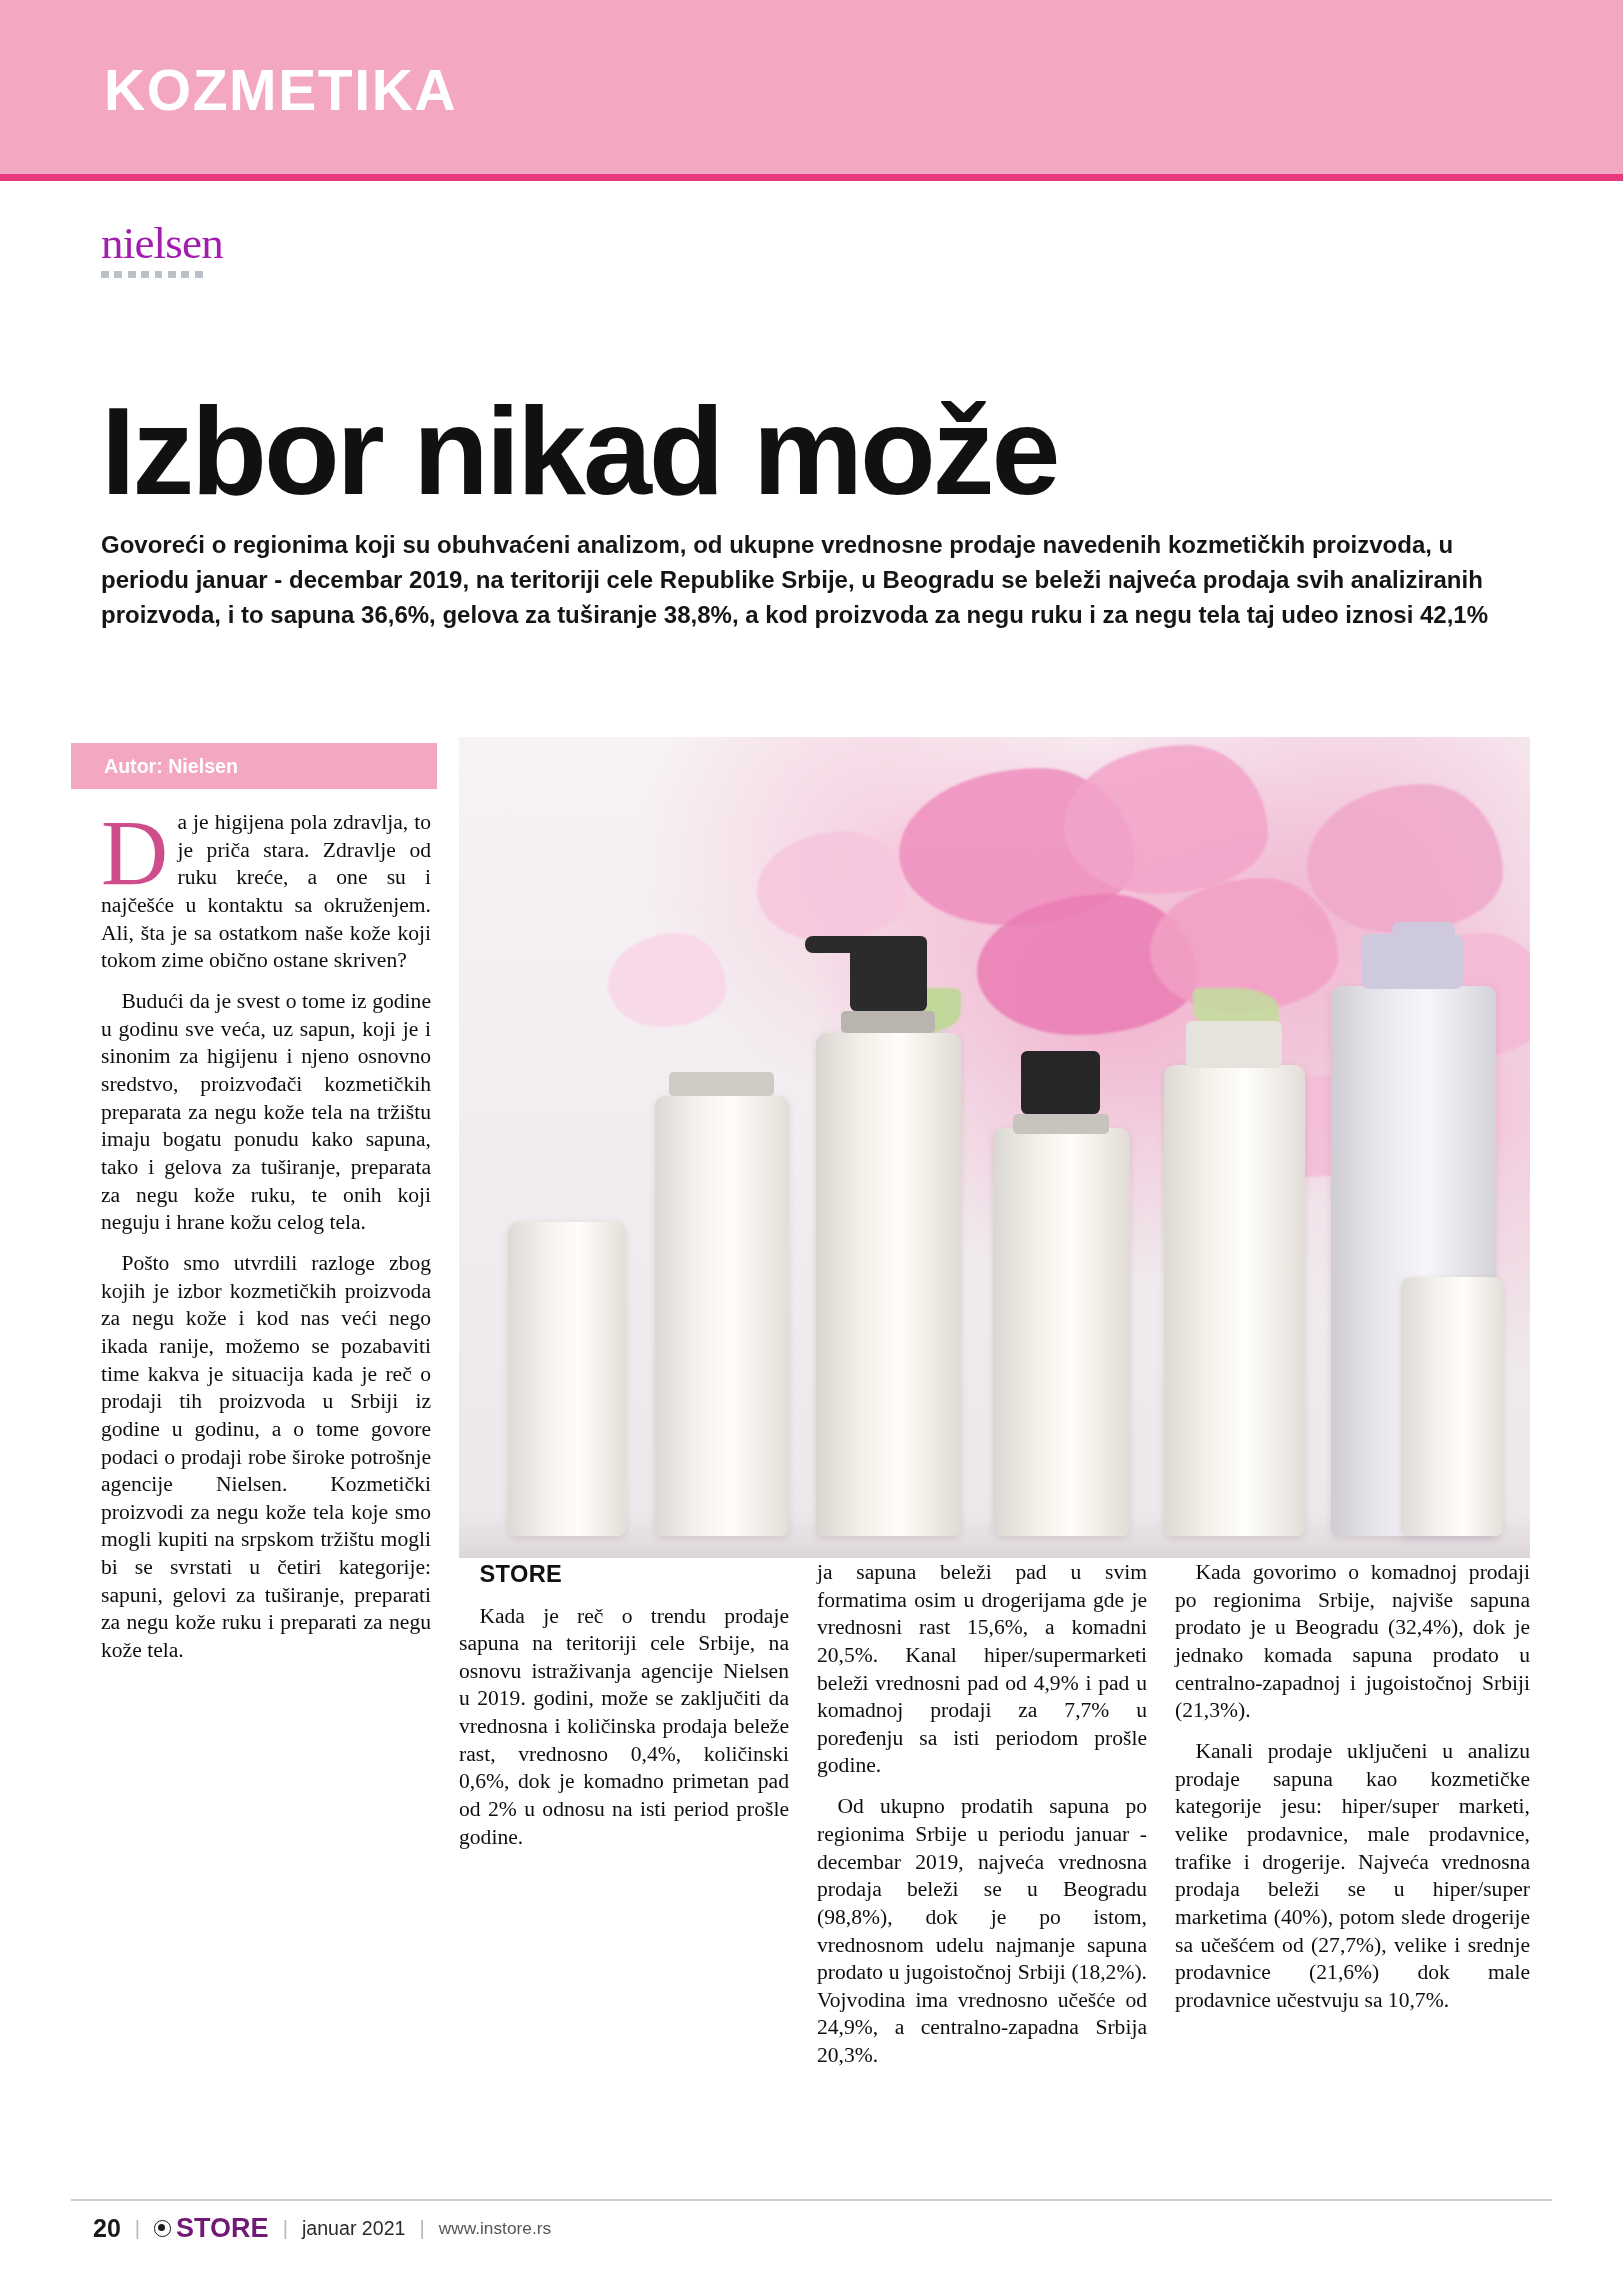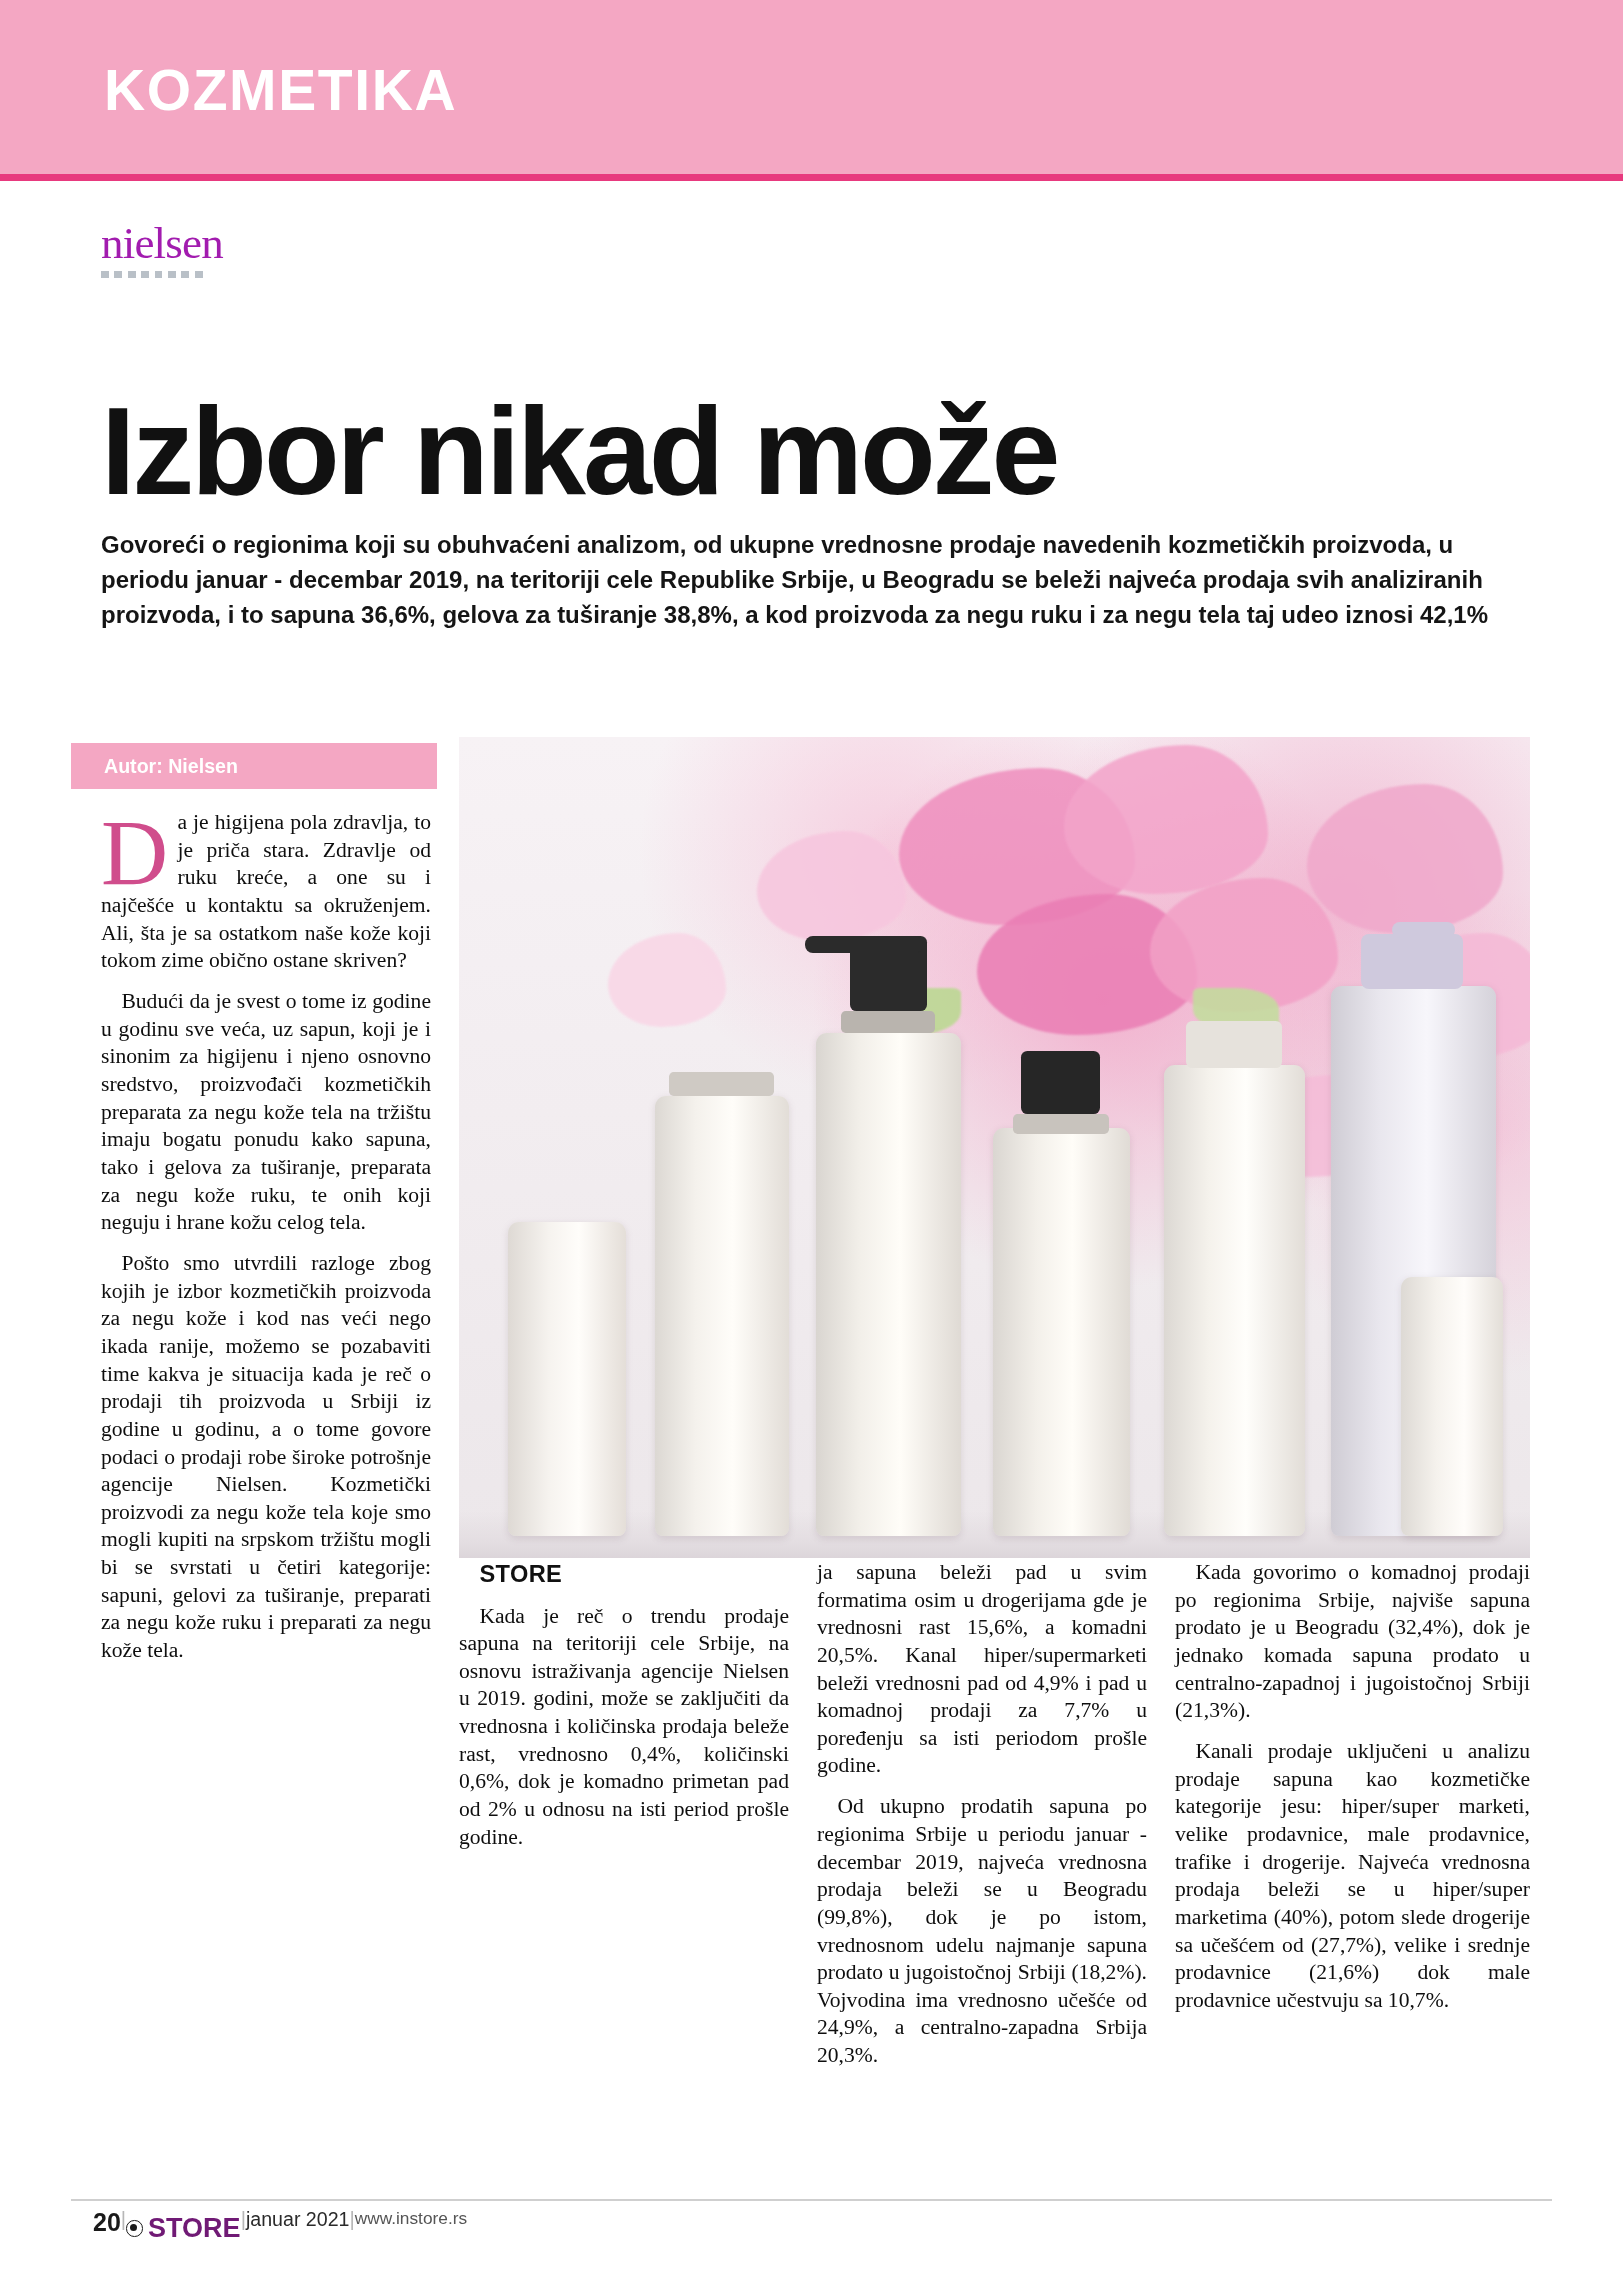--- a/index.html
+++ b/index.html
@@ -195,20 +195,22 @@
     left: 71px; top: 2199px;
     width: 1481px; height: 1.6px;
     background: #cfcfcf;
   }
   .footer {
     position: absolute;
     left: 93px;
     top: 2208px;
     height: 41px;
     display: flex;
+    align-items: center;
+    gap: 14px;
     font-family: "Liberation Sans", sans-serif;
     color: #3a3a3a;
   }
   .page-num { font-weight: bold; font-size: 25px; color: #1a1a1a; }
   .footer-sep { color: #b7b7b7; font-size: 20.4px; }
   .footer-logo {
     display: flex; align-items: center; gap: 5.5px;
     font-weight: bold; font-size: 27px; color: #701a75;
   }
   .footer-logo .mark {
@@ -309,21 +311,21 @@
 
 <div class="col body-col-1"></div>
 
 <div class="col body-col-2">
   <p class="subhead">STORE</p>
   <p>Kada je reč o trendu prodaje sapuna na teritoriji cele Srbije, na osnovu istraživanja agencije Nielsen u 2019. godini, može se zaključiti da vrednosna i količinska prodaja beleže rast, vrednosno 0,4%, količinski 0,6%, dok je komadno primetan pad od 2% u odnosu na isti period prošle godine.</p>
 </div>
 
 <div class="col body-col-3">
   <p class="noindent">ja sapuna beleži pad u svim formatima osim u drogerijama gde je vrednosni rast 15,6%, a komadni 20,5%. Kanal hiper/supermarketi  beleži vrednosni pad od 4,9% i pad u komadnoj prodaji za 7,7% u poređenju sa isti periodom prošle godine.</p>
-  <p>Od ukupno prodatih sapuna po regionima Srbije u periodu januar - decembar 2019, najveća vrednosna prodaja beleži se u Beogradu (99,8%), dok je po istom, vrednosnom udelu najmanje sapuna prodato u jugoistočnoj Srbiji (18,2%). Vojvodina ima vrednosno učešće od 24,9%, a centralno-zapadna Srbija 20,3%.</p>
+  <p>Od ukupno prodatih sapuna po regionima Srbije u periodu januar - decembar 2019, najveća vrednosna prodaja beleži se u Beogradu (98,8%), dok je po istom, vrednosnom udelu najmanje sapuna prodato u jugoistočnoj Srbiji (18,2%). Vojvodina ima vrednosno učešće od 24,9%, a centralno-zapadna Srbija 20,3%.</p>
 </div>
 
 <div class="col body-col-4">
   <p>Kada govorimo o komadnoj prodaji po regionima Srbije, najviše sapuna prodato je u Beogradu (32,4%), dok je jednako komada sapuna prodato u centralno-zapadnoj i jugoistočnoj Srbiji (21,3%).</p>
   <p>Kanali prodaje uključeni u analizu prodaje sapuna kao kozmetičke kategorije jesu: hiper/super marketi, velike prodavnice, male prodavnice, trafike i drogerije. Najveća vrednosna prodaja beleži se u hiper/super marketima (40%), potom slede drogerije sa učešćem od (27,7%), velike i srednje prodavnice (21,6%) dok male prodavnice učestvuju sa 10,7%.</p>
 </div>
 
 <div class="footer-rule"></div>
 <div class="footer">
   <span class="page-num">20</span>

